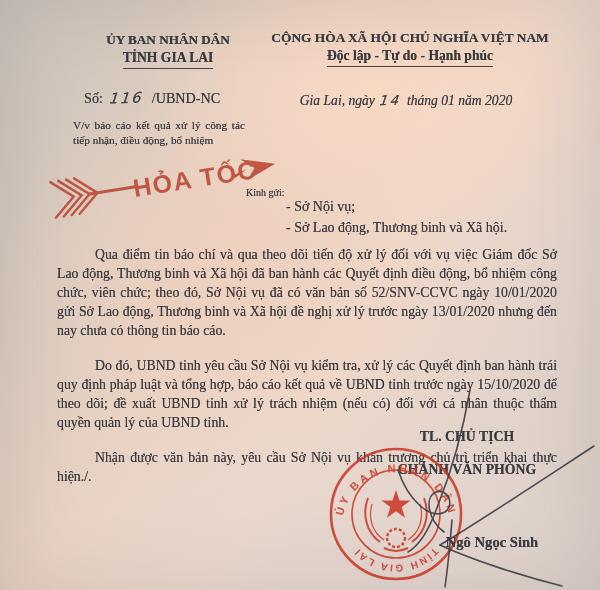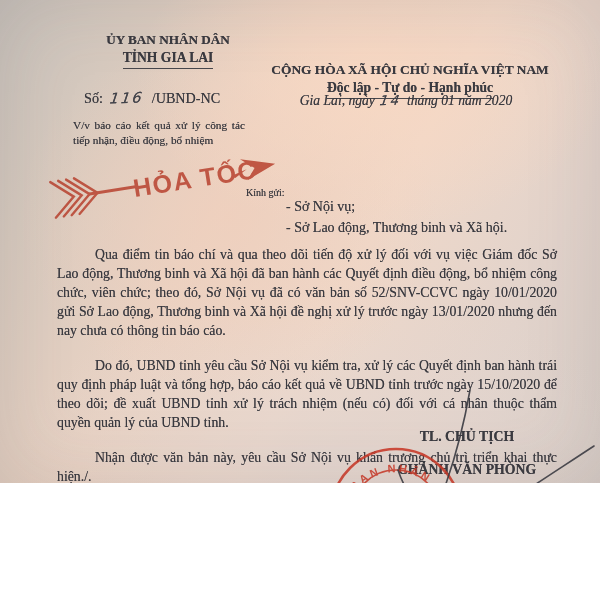--- a/index.html
+++ b/index.html
@@ -1,18 +1,18 @@
 <!DOCTYPE html>
 <html><head>
 <meta charset="utf-8">
 <style>
   html,body{margin:0;padding:0;}
   .photo{
     position:relative;
-    width:600px;height:483px;
+    width:600px;height:590px;
     overflow:hidden;
     font-family:"Liberation Serif", serif;
     color:#3a3a40;
     background:
       radial-gradient(ellipse 340px 220px at 62% 16%, rgba(248,216,195,.95), rgba(248,216,195,0) 70%),
       radial-gradient(ellipse 300px 260px at 38% 45%, rgba(240,207,188,.75), rgba(240,207,188,0) 70%),
       radial-gradient(ellipse 420px 240px at 55% 96%, rgba(227,214,208,.8), rgba(227,214,208,0) 75%),
       linear-gradient(118deg,#c7c1bb 0%, #d6c9be 16%, #e9d2c3 38%, #efd8c9 58%, #e2d3cb 80%, #d8cec8 100%);
   }
   .photo::after{content:"";position:absolute;inset:0;pointer-events:none;
@@ -37,21 +37,21 @@
 <div class="photo">
 
   <div class="abs ctr soft" style="left:68px;top:32px;width:200px;">
     <div class="b" style="font-size:13.2px;">ỦY BAN NHÂN DÂN</div>
     <div class="b" style="font-size:13.6px;margin-top:2px;">
       <span class="u">TỈNH GIA LAI</span>
     </div>
   </div>
 
   <div class="abs ctr soft" style="left:252px;top:30px;width:316px;">
-    <div class="b" style="font-size:13.4px;margin-top:32px;">CỘNG HÒA XÃ HỘI CHỦ NGHĨA VIỆT NAM</div>
+    <div class="b" style="font-size:13.4px;">CỘNG HÒA XÃ HỘI CHỦ NGHĨA VIỆT NAM</div>
     <div class="b" style="font-size:13.6px;margin-top:2px;">
       <span class="u">Độc lập - Tự do - Hạnh phúc</span>
     </div>
   </div>
 
   <div class="abs soft" style="left:84px;top:90px;font-size:14.2px;">
     <span>Số:</span>
     <span class="handwrite" style="font-size:14.5px;margin:0 4px;">116</span>
     <span>/UBND-NC</span>
   </div>

